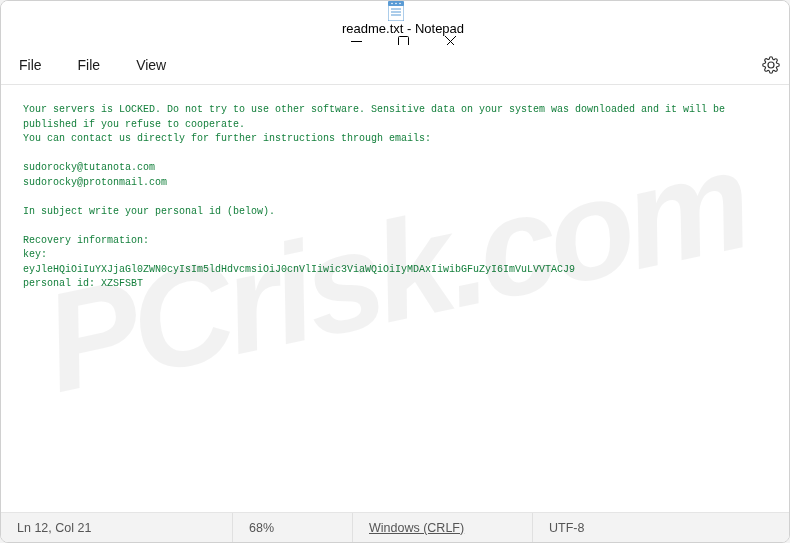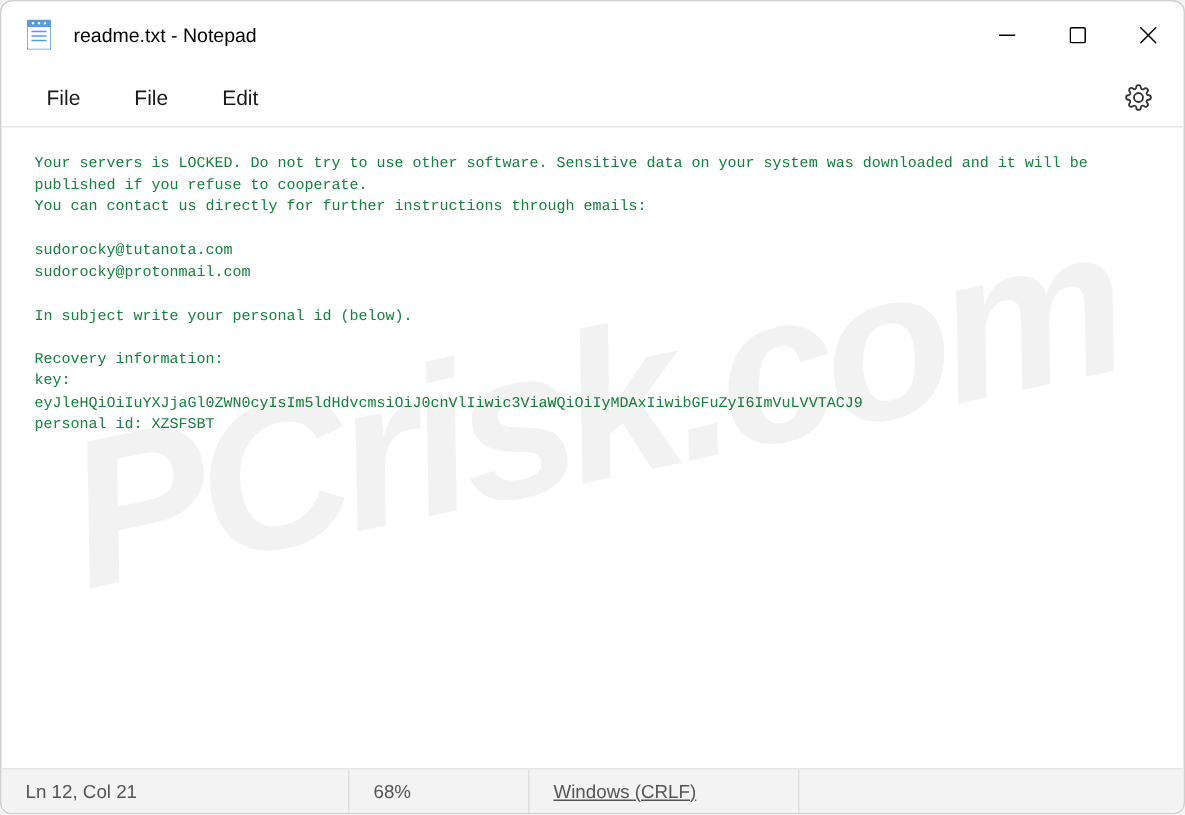--- a/index.html
+++ b/index.html
@@ -20,20 +20,21 @@
       flex-direction: column;
       border: 1px solid #d0d0d0;
       overflow: hidden;
     }
     .titlebar {
       height: 44px;
       display: flex;
       align-items: center;
       padding-left: 16px;
       background: #ffffff;
+      flex-direction: column;
     }
     .app-icon {
       width: 18px;
       height: 20px;
       margin-right: 14px;
       display: flex;
       align-items: center;
       justify-content: center;
     }
     .title-text {
@@ -50,21 +51,21 @@
       height: 100%;
       display: flex;
       align-items: center;
       justify-content: center;
       color: #000;
     }
     .menubar {
       height: 40px;
       display: flex;
       align-items: center;
-      padding: 0 12px;
+      padding: 0 0;
       border-bottom: 1px solid #e5e5e5;
       background: #ffffff;
     }
     .menu-item {
       padding: 6px 18px;
       font-size: 14px;
       color: #1a1a1a;
       border-radius: 4px;
     }
     .menubar-spacer { flex: 1; }
@@ -154,21 +155,21 @@
           <line x1="0" y1="0" x2="11" y2="11" stroke="#000" stroke-width="1"></line>
           <line x1="11" y1="0" x2="0" y2="11" stroke="#000" stroke-width="1"></line>
         </svg>
       </div>
     </div>
   </div>
 
   <div class="menubar">
     <div class="menu-item">File</div>
     <div class="menu-item">File</div>
-    <div class="menu-item">Edit</div>
+    <div class="menu-item">View</div>
     <div class="menubar-spacer"></div>
     <div class="settings-btn">
       <svg width="18" height="18" viewBox="0 0 24 24">
         <path fill="none" stroke="#333" stroke-width="1.6" d="M12 8a4 4 0 100 8 4 4 0 000-8z"></path>
         <path fill="none" stroke="#333" stroke-width="1.6" d="M19.4 15a1.7 1.7 0 00.34 1.87l.06.06a2 2 0 11-2.83 2.83l-.06-.06a1.7 1.7 0 00-1.87-.34 1.7 1.7 0 00-1 1.56V21a2 2 0 11-4 0v-.09a1.7 1.7 0 00-1.11-1.56 1.7 1.7 0 00-1.87.34l-.06.06a2 2 0 11-2.83-2.83l.06-.06a1.7 1.7 0 00.34-1.87 1.7 1.7 0 00-1.56-1H3a2 2 0 110-4h.09a1.7 1.7 0 001.56-1.11 1.7 1.7 0 00-.34-1.87l-.06-.06a2 2 0 112.83-2.83l.06.06a1.7 1.7 0 001.87.34H9a1.7 1.7 0 001-1.56V3a2 2 0 114 0v.09a1.7 1.7 0 001 1.56 1.7 1.7 0 001.87-.34l.06-.06a2 2 0 112.83 2.83l-.06.06a1.7 1.7 0 00-.34 1.87V9a1.7 1.7 0 001.56 1H21a2 2 0 110 4h-.09a1.7 1.7 0 00-1.56 1z"></path>
       </svg>
     </div>
   </div>
 
   <div class="content">Your servers is LOCKED. Do not try to use other software. Sensitive data on your system was downloaded and it will be published if you refuse to cooperate.
@@ -181,16 +182,17 @@
 
 Recovery information:
 key:
 eyJleHQiOiIuYXJjaGl0ZWN0cyIsIm5ldHdvcmsiOiJ0cnVlIiwic3ViaWQiOiIyMDAxIiwibGFuZyI6ImVuLVVTACJ9
 personal id: XZSFSBT</div>
 
   <div class="statusbar">
     <div class="status-cell first">Ln 12, Col 21</div>
     <div class="status-cell zoom">68%</div>
     <div class="status-cell eol">Windows (CRLF)</div>
+    <div class="status-cell enc">UTF-8</div>
   </div>
 </div>
 
 <div class="watermark">PCrisk.com</div>
 
 </body></html>

